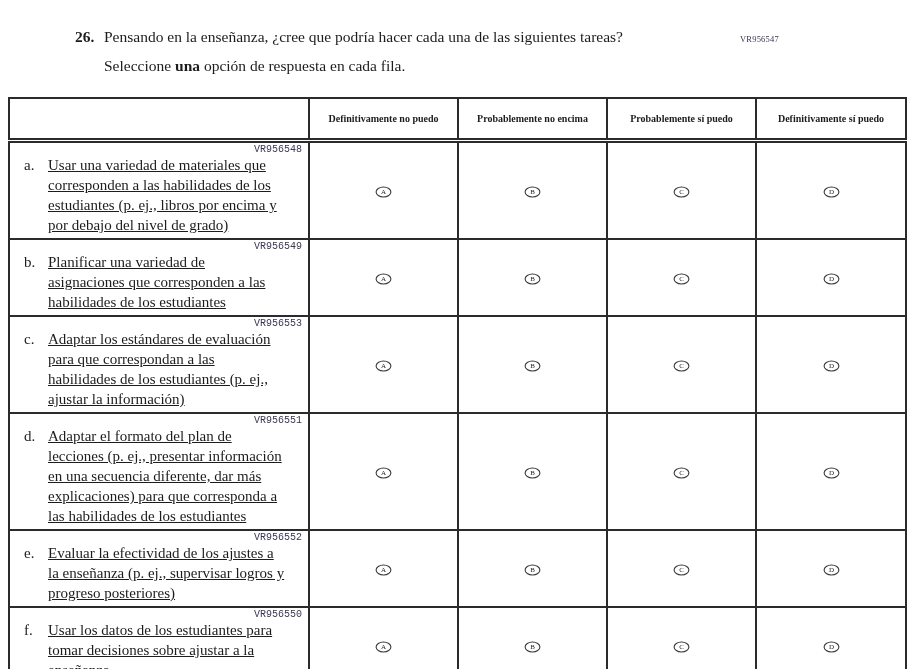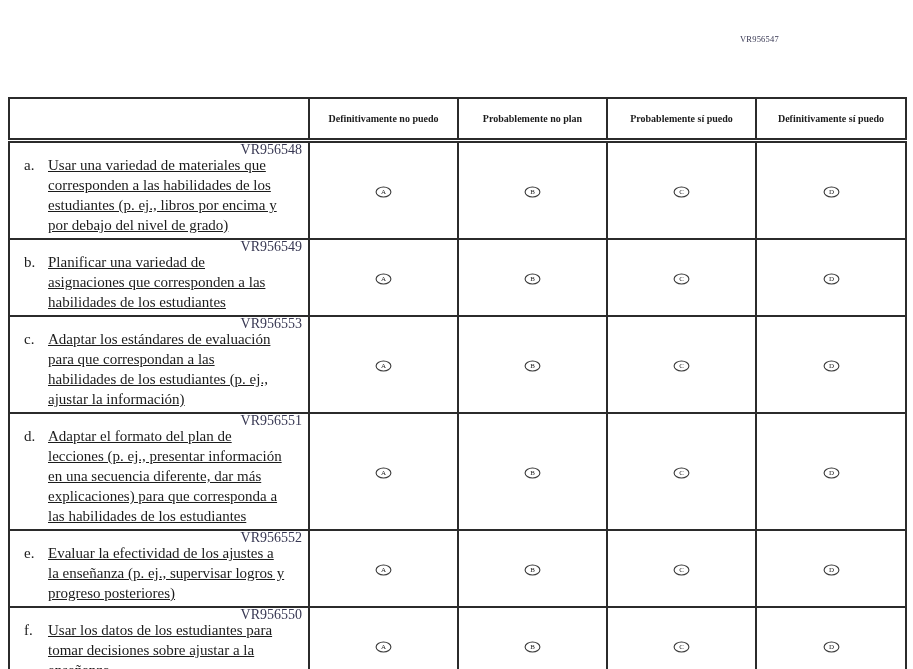--- a/index.html
+++ b/index.html
@@ -30,57 +30,63 @@
   }
   .matrix th, .matrix td { border: 2px solid #2b2b2b; }
   .matrix thead th {
     font-weight: bold; font-size: 10px; line-height: 16px;
     text-align: center; vertical-align: middle;
     height: 33px; padding: 3px 3px;
     border-bottom: 5px double #2b2b2b;
   }
   .task-cell { vertical-align: top; padding: 0 4px 3px 0; }
   .vr-code {
-    text-align: right; font-size: 14px; color: #373752;
-    line-height: 10px; padding: 2px 2px 0 0;
+    text-align: right; font-size: 10px; color: #373752;
+    line-height: 10px; padding: 2px 2px 0 0; font-family: Liberation Mono, monospace;
   }
   .task-text { margin-left: 38px; position: relative; font-size: 15px; line-height: 20px; }
   .task-line { white-space: nowrap; text-decoration: underline; }
   .letter { position: absolute; left: -24px; top: 0; }
   .option-cell { text-align: center; vertical-align: middle; }
   .bubble { display: inline-block; vertical-align: middle; cursor: pointer; }
   .bubble ellipse { fill: none; stroke: #3a3a3a; stroke-width: 1.1; }
   .bubble text {
     font-family: "Liberation Serif", serif; font-size: 7px;
     fill: #1f1f1f; text-anchor: middle;
   }
 </style>
 </head>
 <body>
 
 <div class="page">
 
   <div class="vr-top">VR956547</div>
 
   <div class="question-block">
+    <div class="q-line">
+      <span class="q-num">26.</span><span>Pensando en la enseñanza, ¿cree que podría hacer cada una de las siguientes tareas?</span>
+    </div>
+    <div class="q-instruction">
+      <span>Seleccione </span><span class="bold">una</span><span> opción de respuesta en cada fila.</span>
+    </div>
   </div>
 
   <table class="matrix">
     <colgroup>
       <col style="width:300px">
       <col style="width:149px">
       <col style="width:149px">
       <col style="width:149px">
       <col style="width:150px">
     </colgroup>
     <thead>
       <tr>
         <th></th>
         <th>Definitivamente no puedo</th>
-        <th>Probablemente no plan</th>
+        <th>Probablemente no encima</th>
         <th>Probablemente sí puedo</th>
         <th>Definitivamente sí puedo</th>
       </tr>
     </thead>
     <tbody>
         <tr>
     <td class="task-cell">
       <div class="vr-code">VR956548</div>
       <div class="task-text">
         <span class="letter">a.</span>

